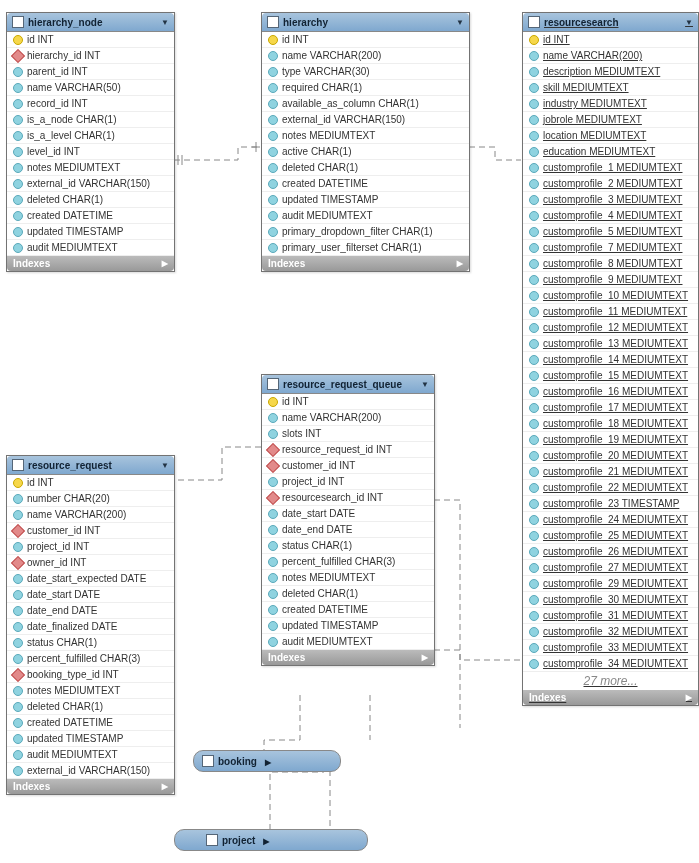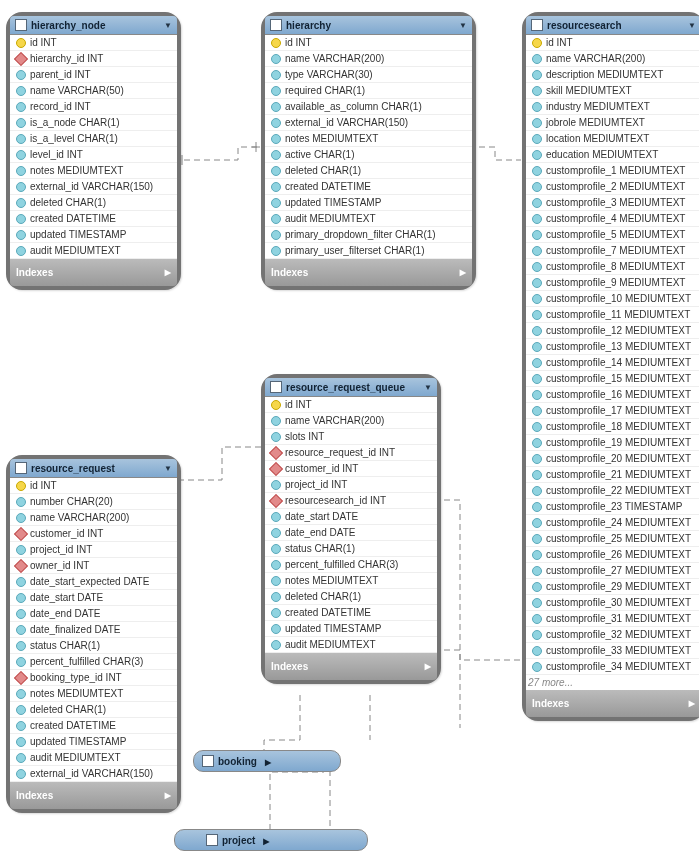--- a/index.html
+++ b/index.html
@@ -1,31 +1,31 @@
 <!DOCTYPE html>
 <html><head>
 <meta charset="utf-8">
 <style>
 body{margin:0;font-family:Tahoma,Arial,sans-serif;font-size:10px;background:#fff;width:699px;height:863px;position:relative;color:#333}
-.tbl{position:absolute;background:#fff;border:4px solid #737373;border-radius:16px;box-shadow:1px 1px 2px rgba(0,0,0,0.15)}
+.tbl{position:absolute;background:#fff;border:1px solid #737373;border-radius:0;box-shadow:1px 1px 2px rgba(0,0,0,0.15)}
 .tbl-hdr{background:linear-gradient(#a8c4dd,#7fa8cf);color:#123;font-weight:bold;padding:3px 5px;border-bottom:1px solid #888;border-radius:4px 4px 0 0;display:flex;align-items:center}
 .tbl-hdr .icn{width:10px;height:10px;background:#fff;border:1px solid #567;margin-right:4px;display:inline-block}
 .tbl-hdr .arr{margin-left:auto;font-size:8px;color:#234}
 .col{padding:2px 6px;white-space:nowrap;display:flex;align-items:center;border-bottom:1px solid #eee}
 .col:last-of-type{border-bottom:none}
 .ci{width:8px;height:8px;border-radius:50%;margin-right:4px;display:inline-block}
 .ci.key{background:#f6d74a;border:1px solid #c9a800}
 .ci.fk{background:#e28a8a;border:1px solid #c05050;transform:rotate(45deg);border-radius:0}
 .ci.att{background:#8fd3e0;border:1px solid #5aa9ba}
-.idx{background:linear-gradient(#bbb,#999);color:#fff;font-weight:bold;padding:8px 6px;display:flex;align-items:center;border-radius:0 0 4px 4px}
+.idx{background:linear-gradient(#bbb,#999);color:#fff;font-weight:bold;padding:2px 6px;display:flex;align-items:center;border-radius:0 0 4px 4px}
 .idx .arr{margin-left:auto;font-size:8px}
 .collapsed{background:linear-gradient(#a8c4dd,#7fa8cf);color:#123;font-weight:bold;padding:4px 8px;border:1px solid #888;border-radius:10px;position:absolute;display:flex;align-items:flex-end}
 .collapsed .icn{width:10px;height:10px;background:#fff;border:1px solid #567;margin-right:4px}
 .collapsed .arr{margin-left:8px;font-size:8px}
-.more{text-align:left;font-style:italic;color:#888;padding:2px;font-size:10px}
+.more{text-align:center;font-style:italic;color:#888;padding:2px;font-size:12px}
 svg.lines{position:absolute;left:0;top:0;pointer-events:none}
 </style>
 </head>
 <body>
 
 <svg class="lines" width="699" height="863">
   <g stroke="#888" stroke-width="1" fill="none" stroke-dasharray="6,4">
     <path d="M174 160 L238 160 L238 147 L260 147"></path>
     <path d="M469 147 L495 147 L495 160 L521 160"></path>
     <path d="M261 447 L222 447 L222 480 L174 480"></path>
@@ -171,21 +171,21 @@
       </div>
       <div class="col">
         <span class="ci att"></span>
         <span>primary_user_filterset CHAR(1)</span>
       </div>
       <div class="idx">
         <span>Indexes</span>
         <span class="arr">▶</span>
       </div>
     </div>
-    <div class="tbl" style="left: 522px; top: 12px; width: 175px;">
+    <div class="tbl" style="left: 522px; top: 12px; width: 175px; text-decoration: underline;">
       <div class="tbl-hdr">
         <span class="icn"></span>
         <span>resourcesearch</span>
         <span class="arr">▼</span>
       </div>
       <div class="col">
         <span class="ci key"></span>
         <span>id INT</span>
       </div>
       <div class="col">

